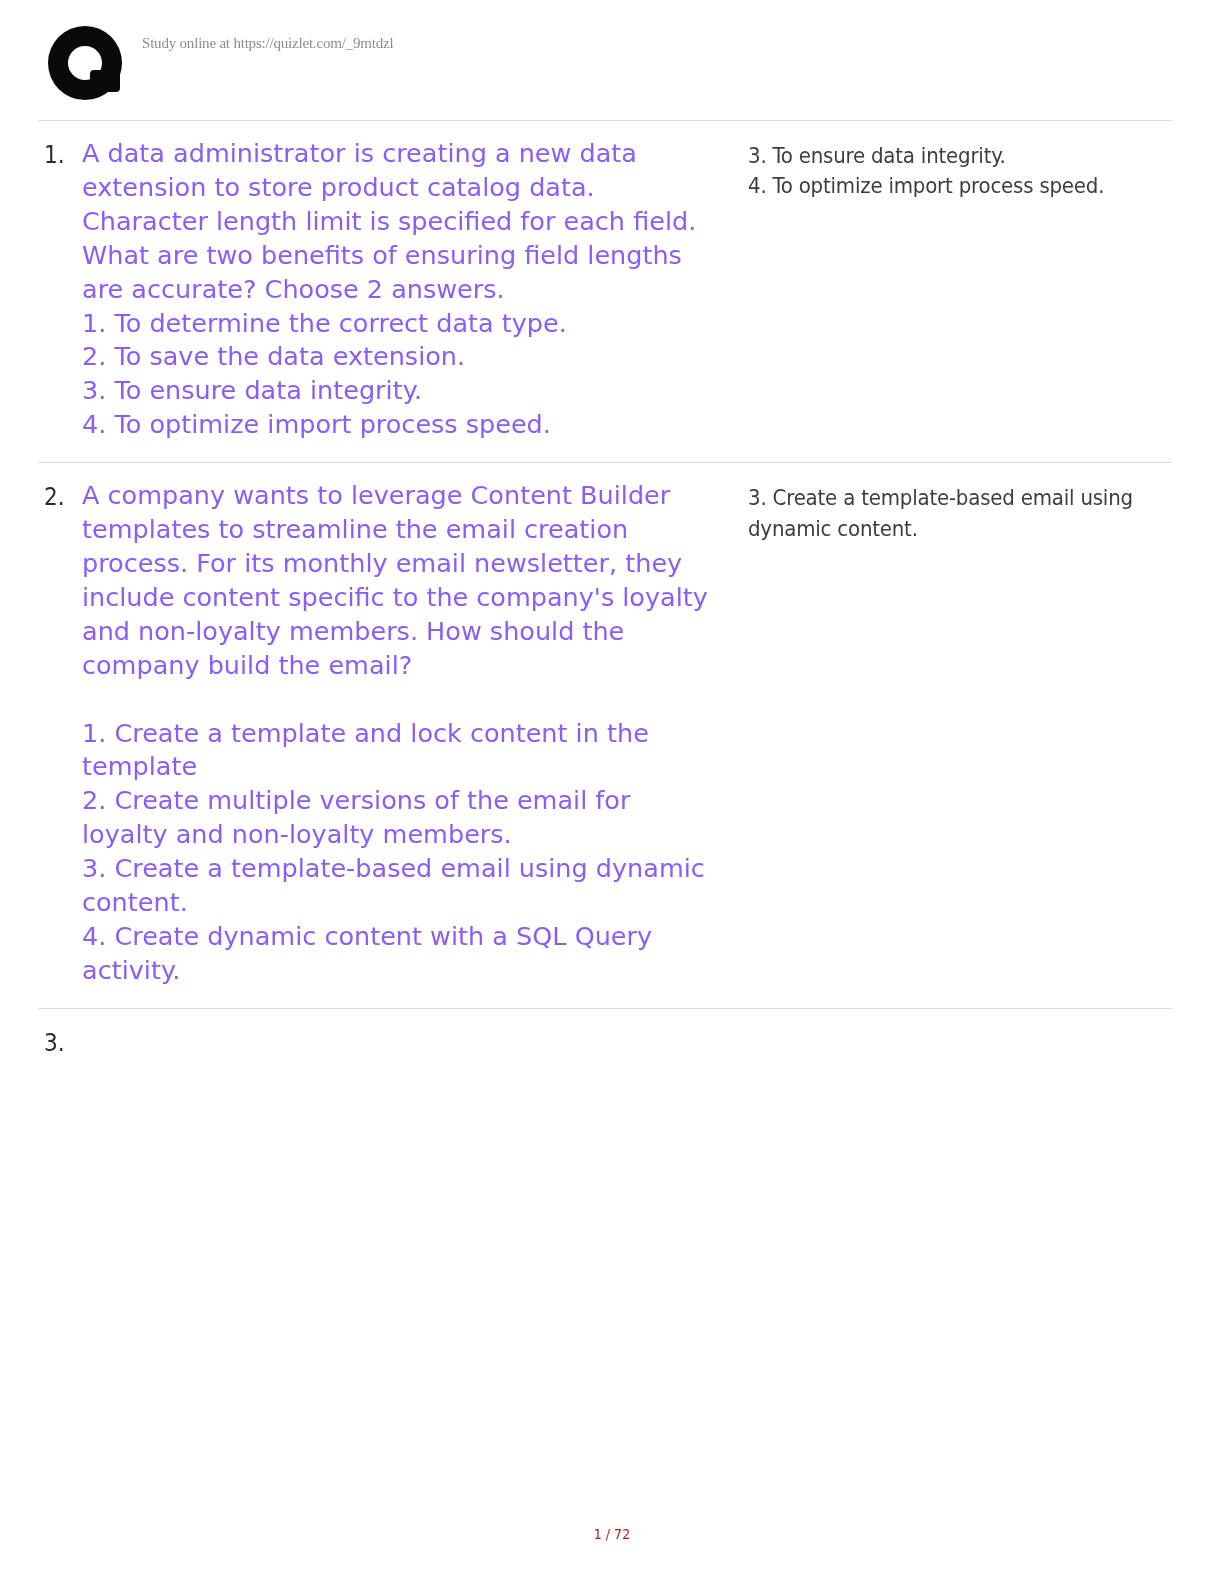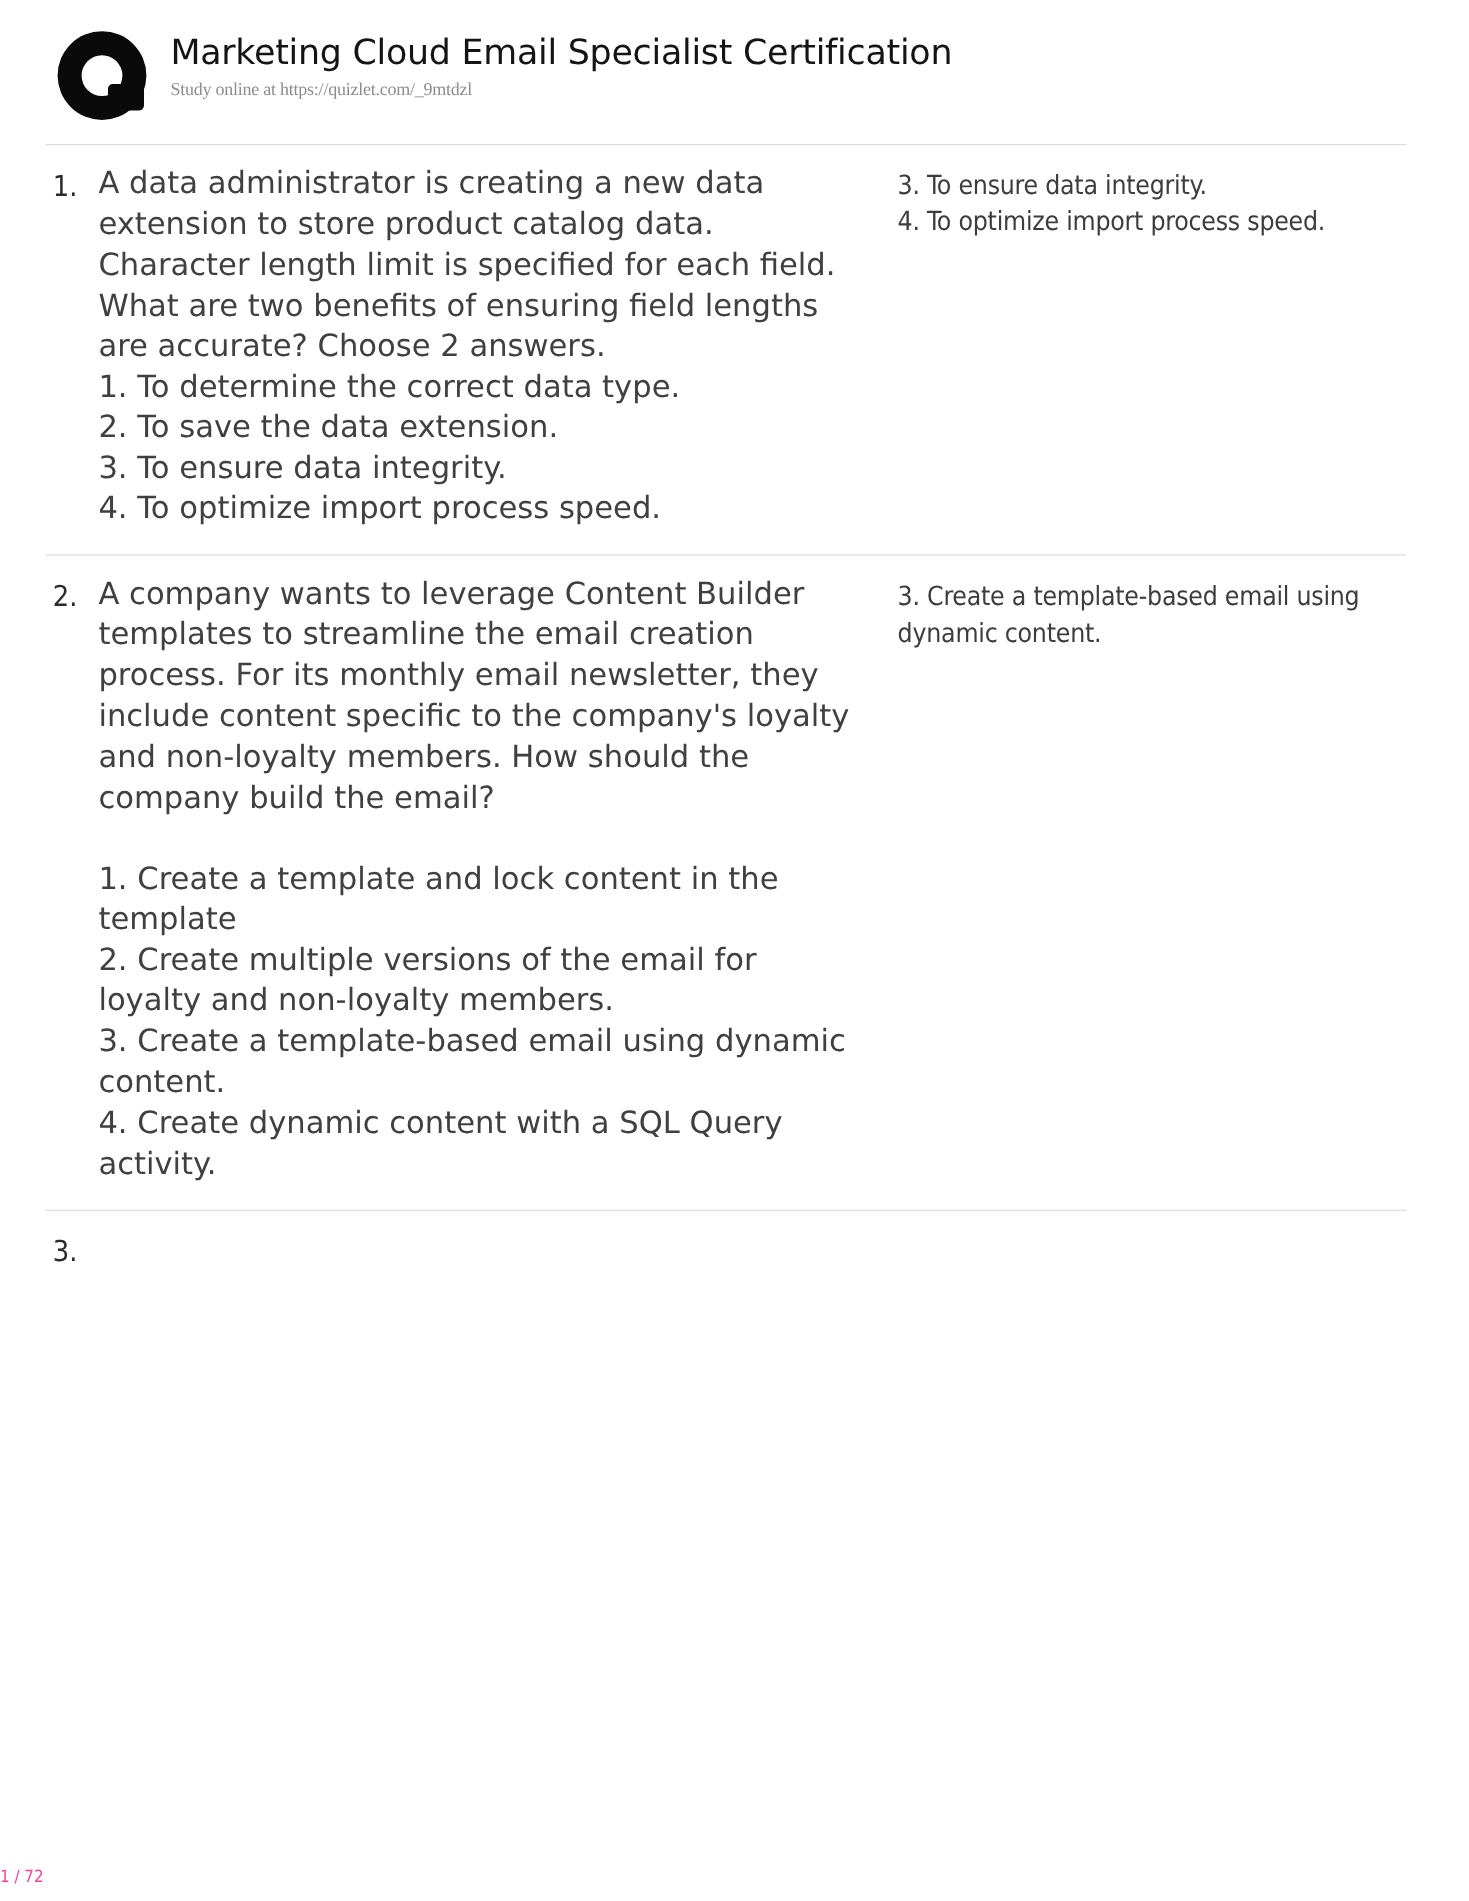--- a/index.html
+++ b/index.html
@@ -104,60 +104,60 @@
     color: #2b2b2b;
     font-family: "DejaVu Sans Condensed", "DejaVu Sans", sans-serif;
     padding-top: 4px;
     padding-left: 6px;
   }
   .qterm {
     flex: 0 0 660px;
     width: 660px;
     font-size: 25.5px;
     line-height: 1.33;
-    color: #404040;
+    color: #8b5cf6;
     padding-right: 18px;
     white-space: pre-wrap;
     font-weight: 400;
   }
   .qdef {
     flex: 1 1 auto;
     font-size: 22px;
     line-height: 1.38;
     color: #3d3d3d;
     font-family: "DejaVu Sans Condensed", "DejaVu Sans", sans-serif;
     padding-top: 4px;
     padding-left: 6px;
     white-space: pre-wrap;
     letter-spacing: -0.2px;
   }
 
   .footer {
     position: absolute;
     left: 0;
     right: 0;
-    bottom: 12px;
+    bottom: 42px;
+    text-align: center;
     font-size: 14px;
-    color: #ec4899;
+    color: #b91c1c;
     font-family: "DejaVu Sans Condensed", "DejaVu Sans", sans-serif;
   }
 </style>
 </head>
 <body>
 
 <div class="page">
 
   <div class="header">
     <div class="logo">
       <div class="ring"></div>
       <div class="hole"></div>
       <div class="tail"></div>
     </div>
     <div class="header-text">
-      <div class="doc-title">Marketing Cloud Email Specialist Certification</div>
       <div class="doc-subtitle">Study online at https://quizlet.com/_9mtdzl</div>
     </div>
   </div>
 
   <hr class="rule">
 
   <div class="qrow">
     <div class="qnum">1.</div>
     <div class="qterm">A data administrator is creating a new data extension to store product catalog data. Character length limit is specified for each field. What are two benefits of ensuring field lengths are accurate? Choose 2 answers.
 1. To determine the correct data type.

